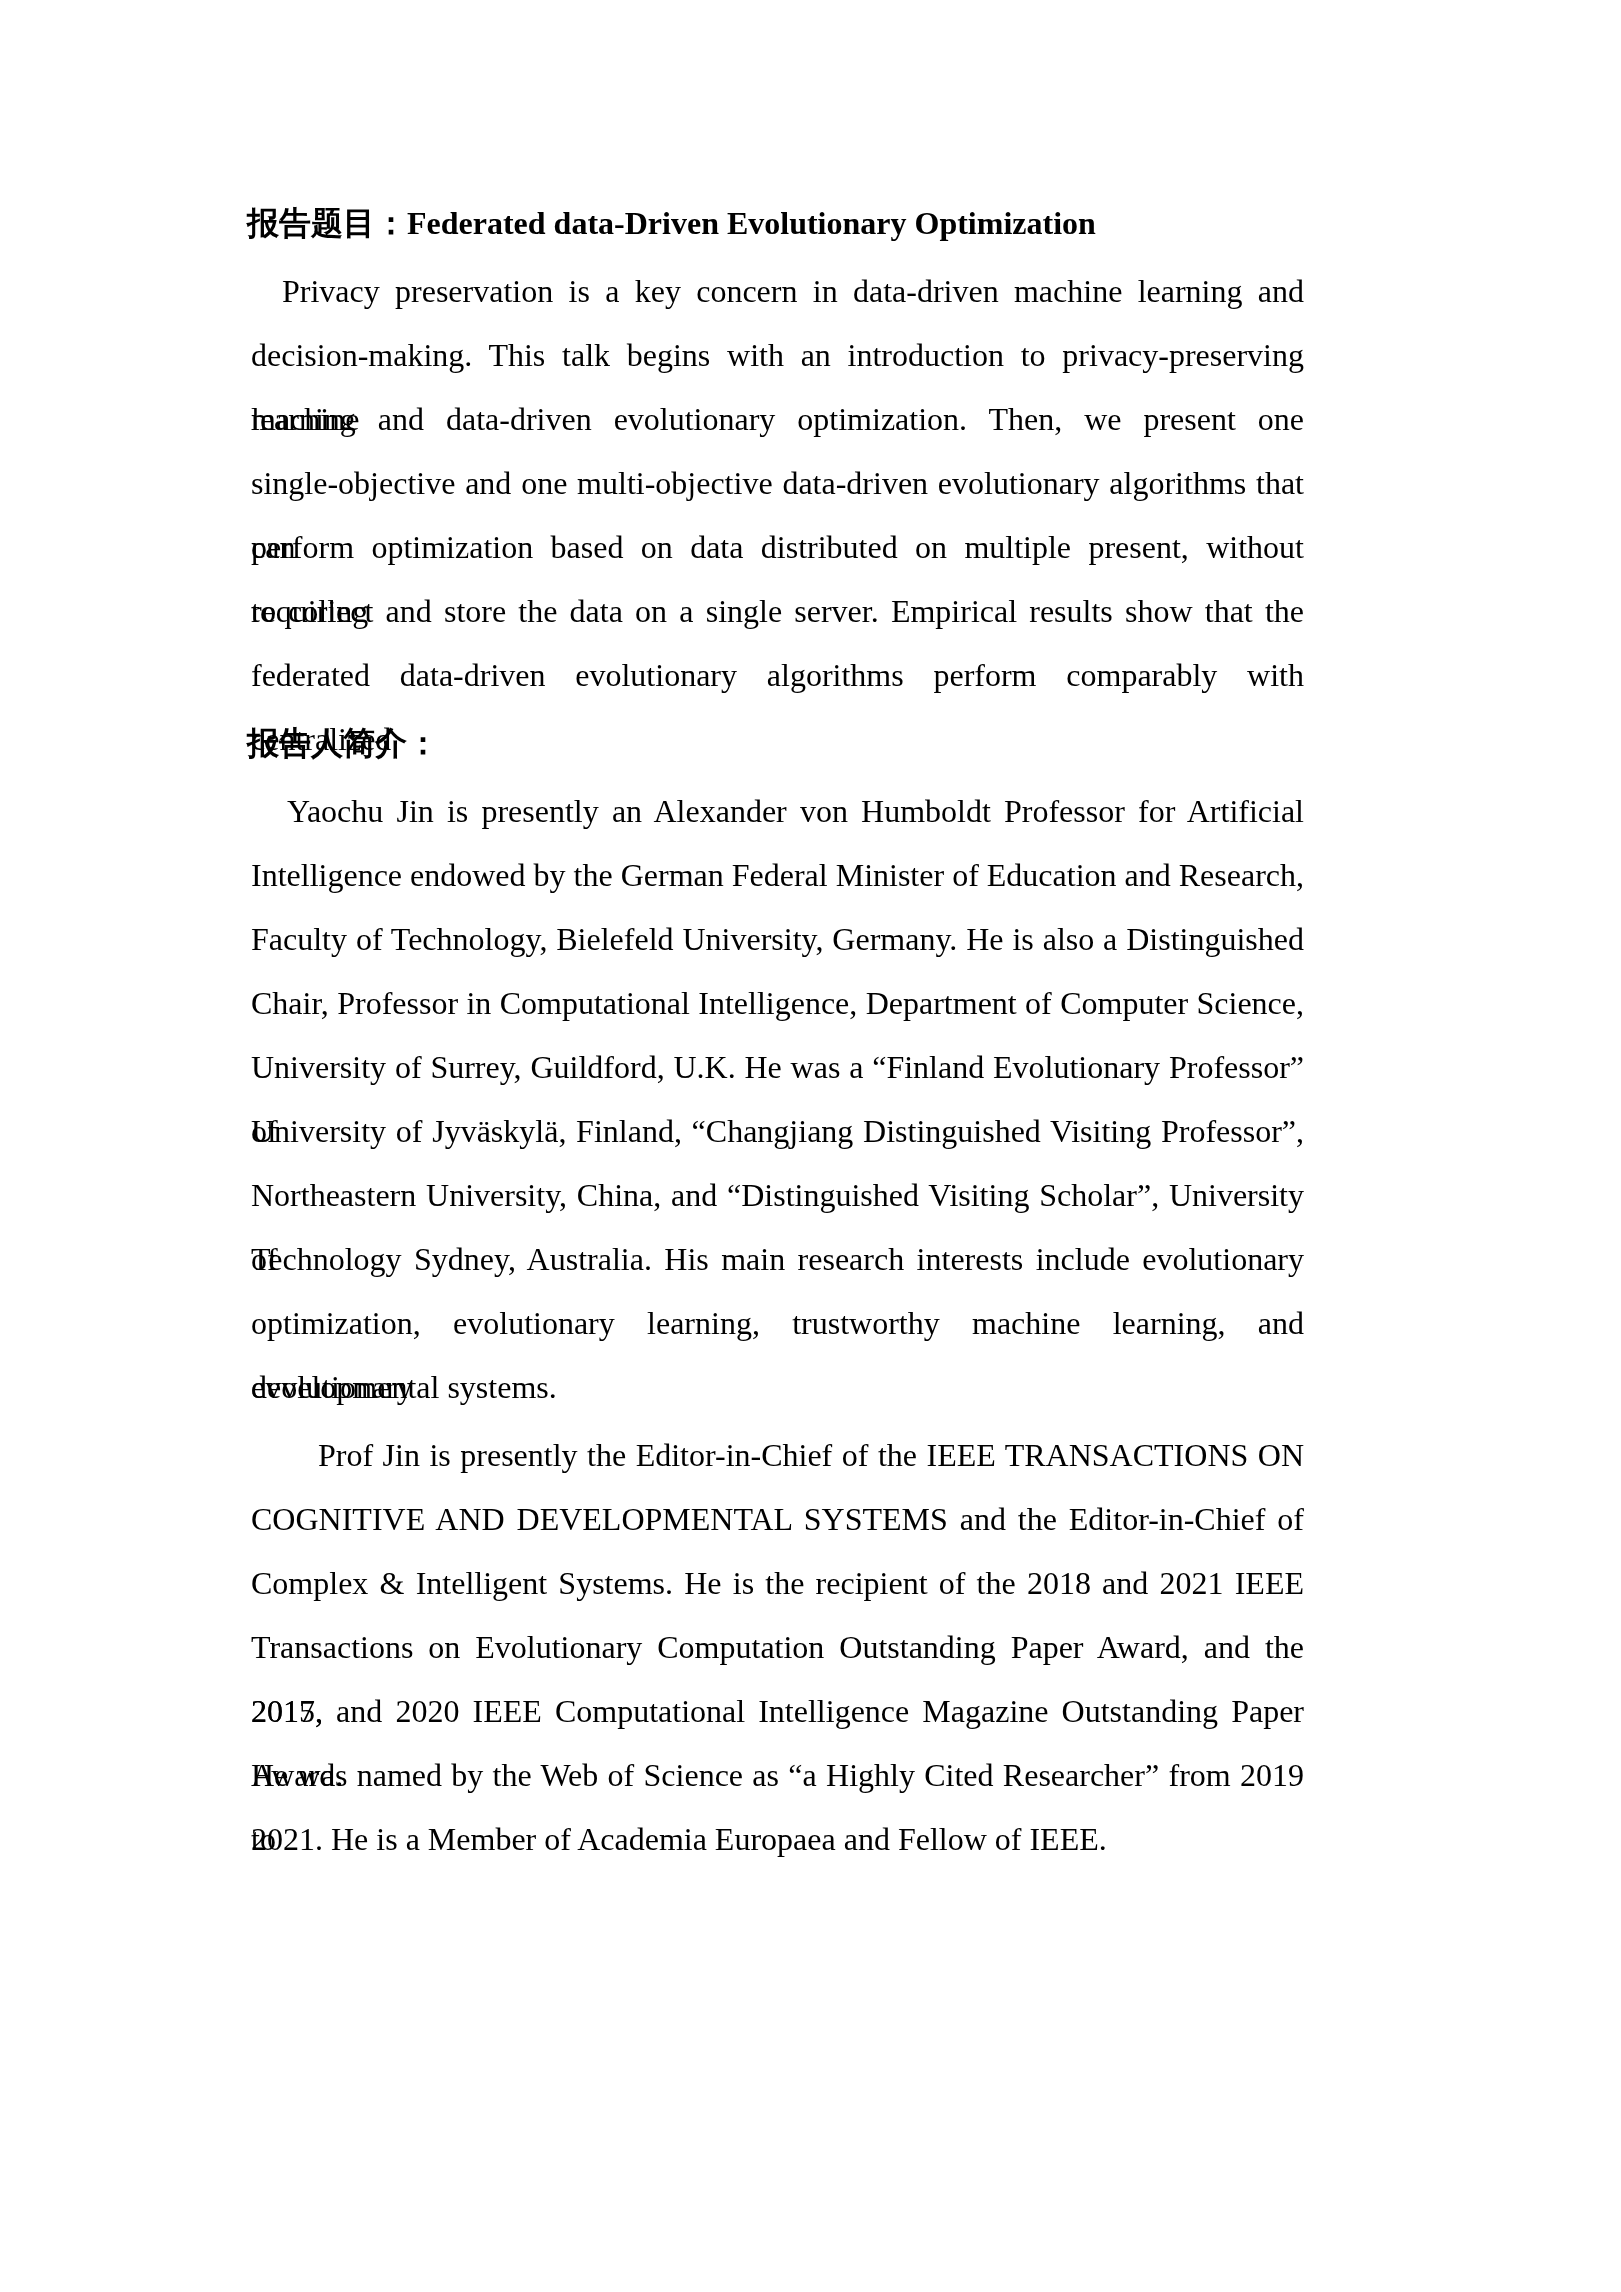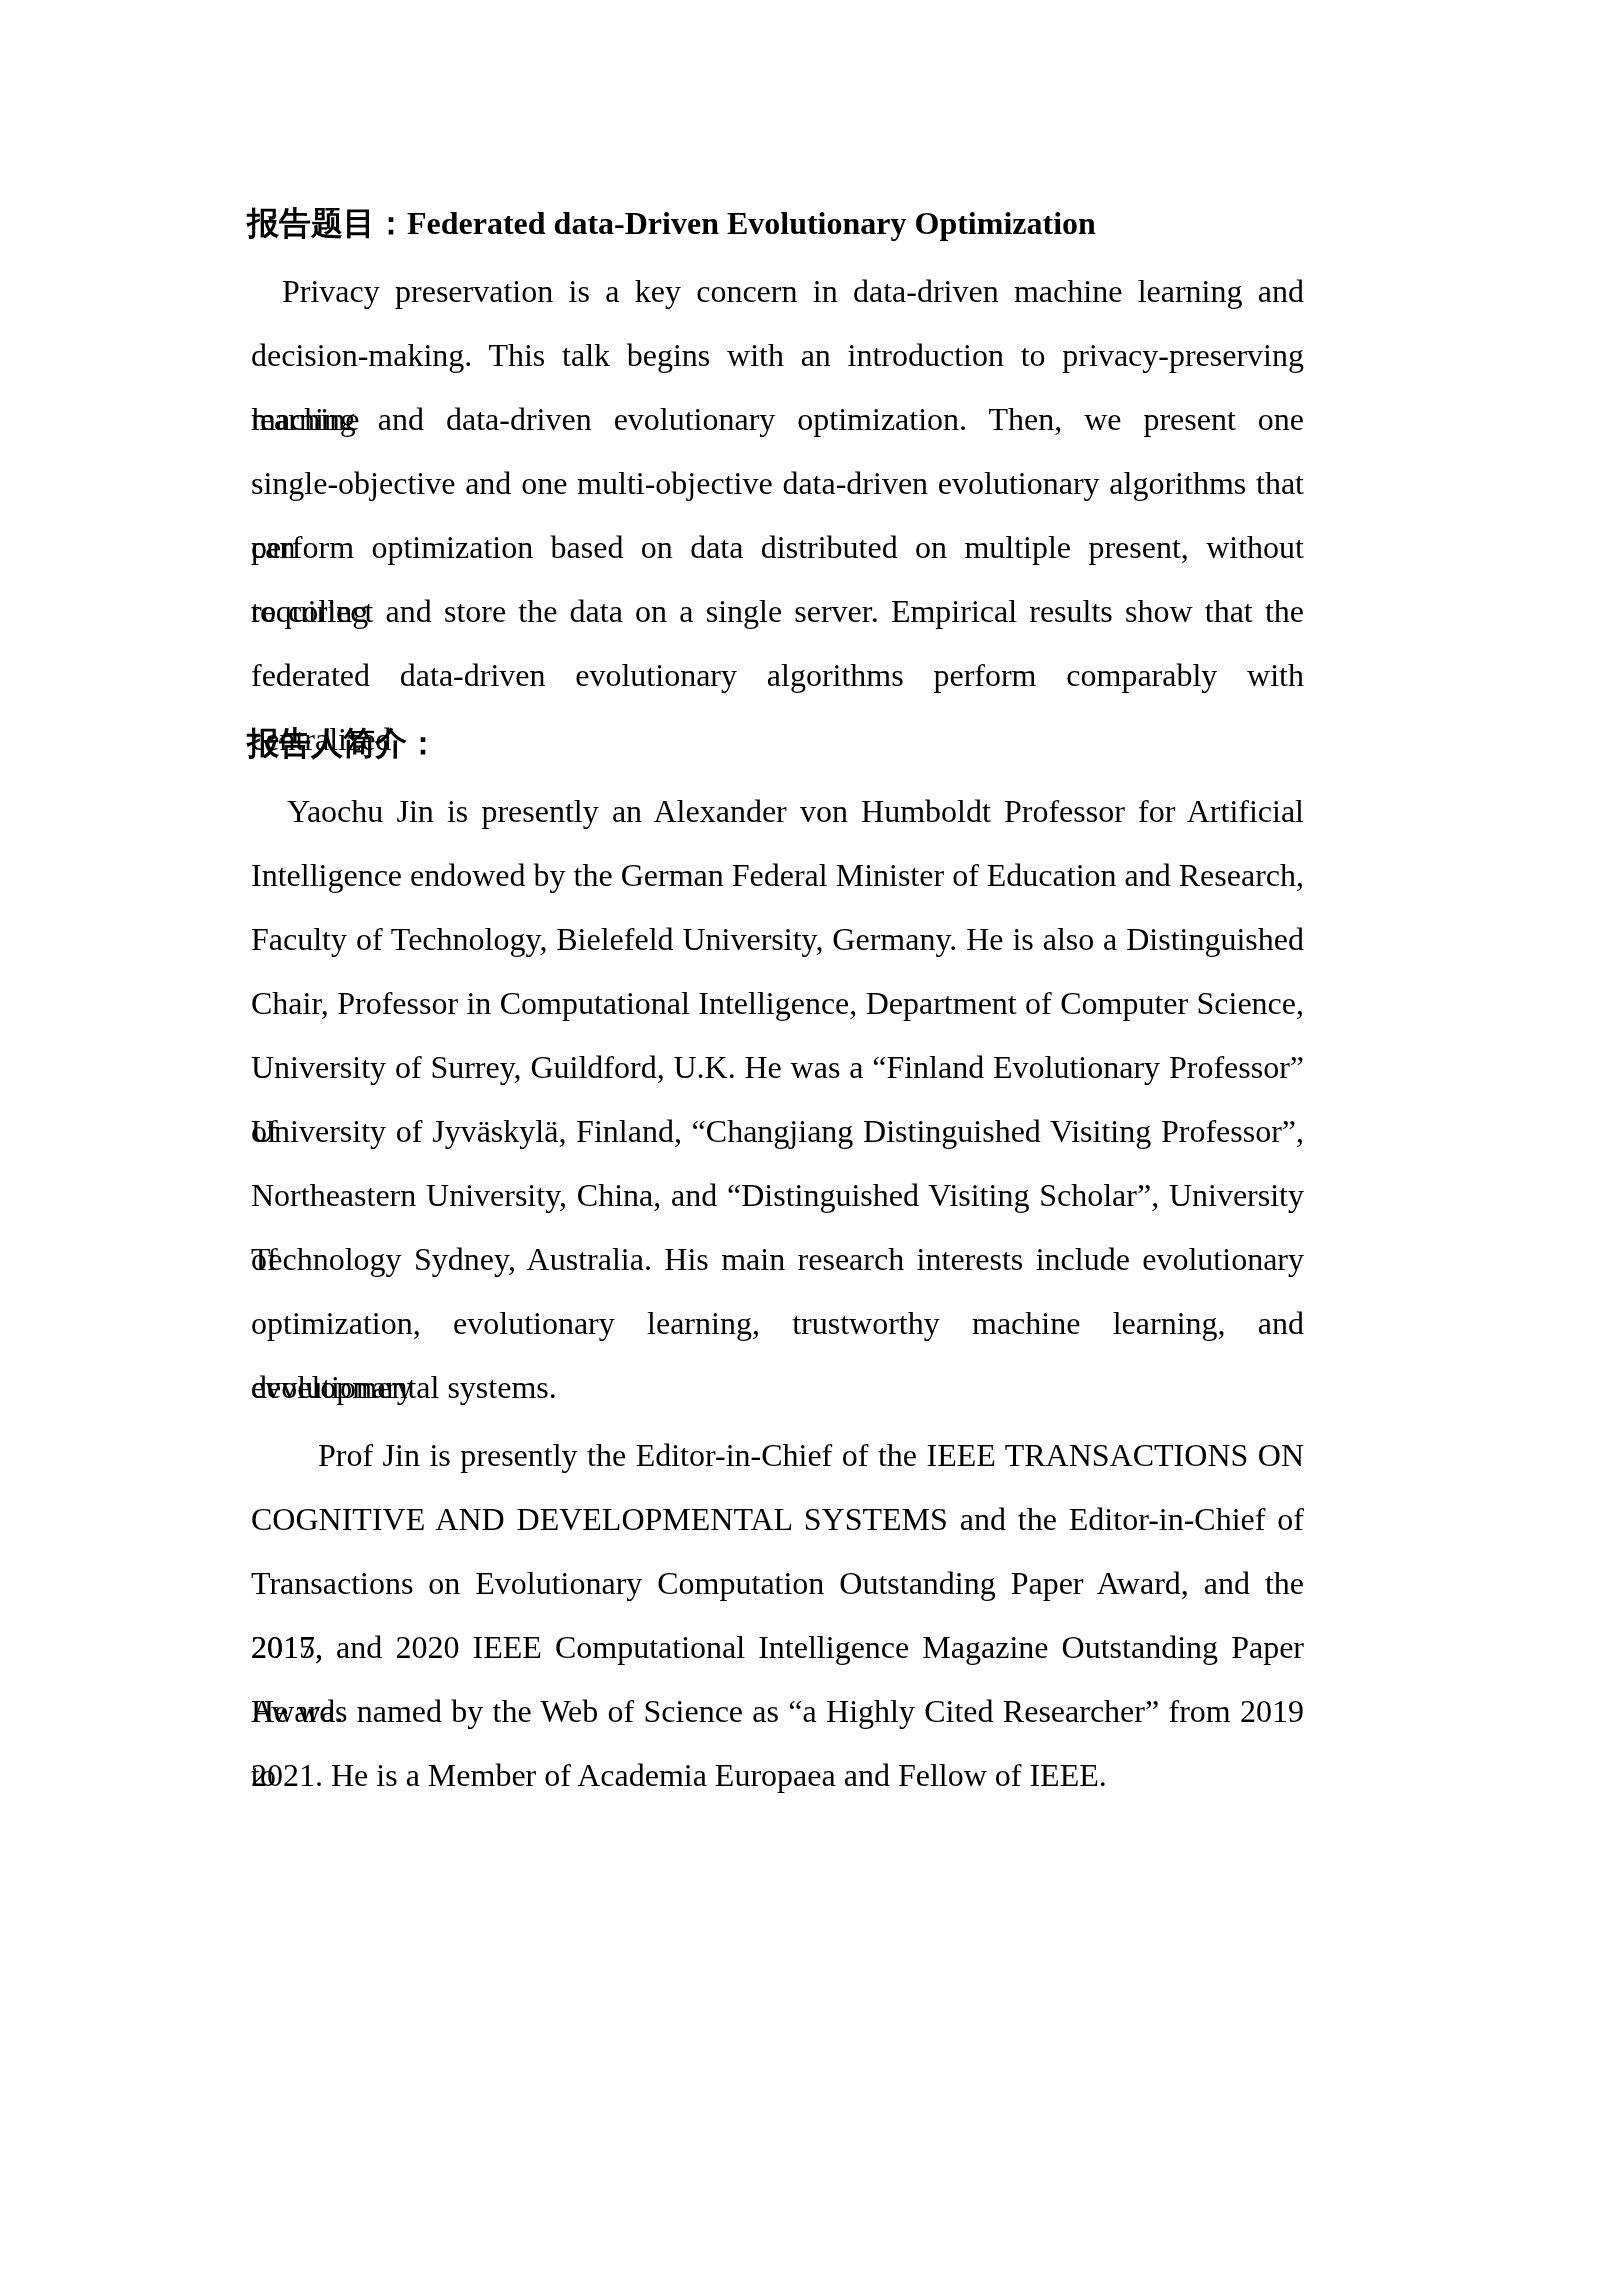--- a/index.html
+++ b/index.html
@@ -78,20 +78,21 @@
         <div class="line">University of Jyväskylä, Finland, “Changjiang Distinguished Visiting Professor”,</div>
         <div class="line">Northeastern University, China, and “Distinguished Visiting Scholar”, University of</div>
         <div class="line">Technology Sydney, Australia. His main research interests include evolutionary</div>
         <div class="line">optimization, evolutionary learning, trustworthy machine learning, and evolutionary</div>
         <div class="line last">developmental systems.</div>
       </div>
 
     <div class="para para-awards">
         <div class="line">Prof Jin is presently the Editor-in-Chief of the IEEE TRANSACTIONS ON</div>
         <div class="line">COGNITIVE AND DEVELOPMENTAL SYSTEMS and the Editor-in-Chief of</div>
+        <div class="line">Complex &amp; Intelligent Systems. He is the recipient of the 2018 and 2021 IEEE</div>
         <div class="line">Transactions on Evolutionary Computation Outstanding Paper Award, and the 2015,</div>
         <div class="line">2017, and 2020 IEEE Computational Intelligence Magazine Outstanding Paper Award.</div>
         <div class="line">He was named by the Web of Science as “a Highly Cited Researcher” from 2019 to</div>
         <div class="line last">2021. He is a Member of Academia Europaea and Fellow of IEEE.</div>
       </div>
 
   </div>
 </div>
 
 

